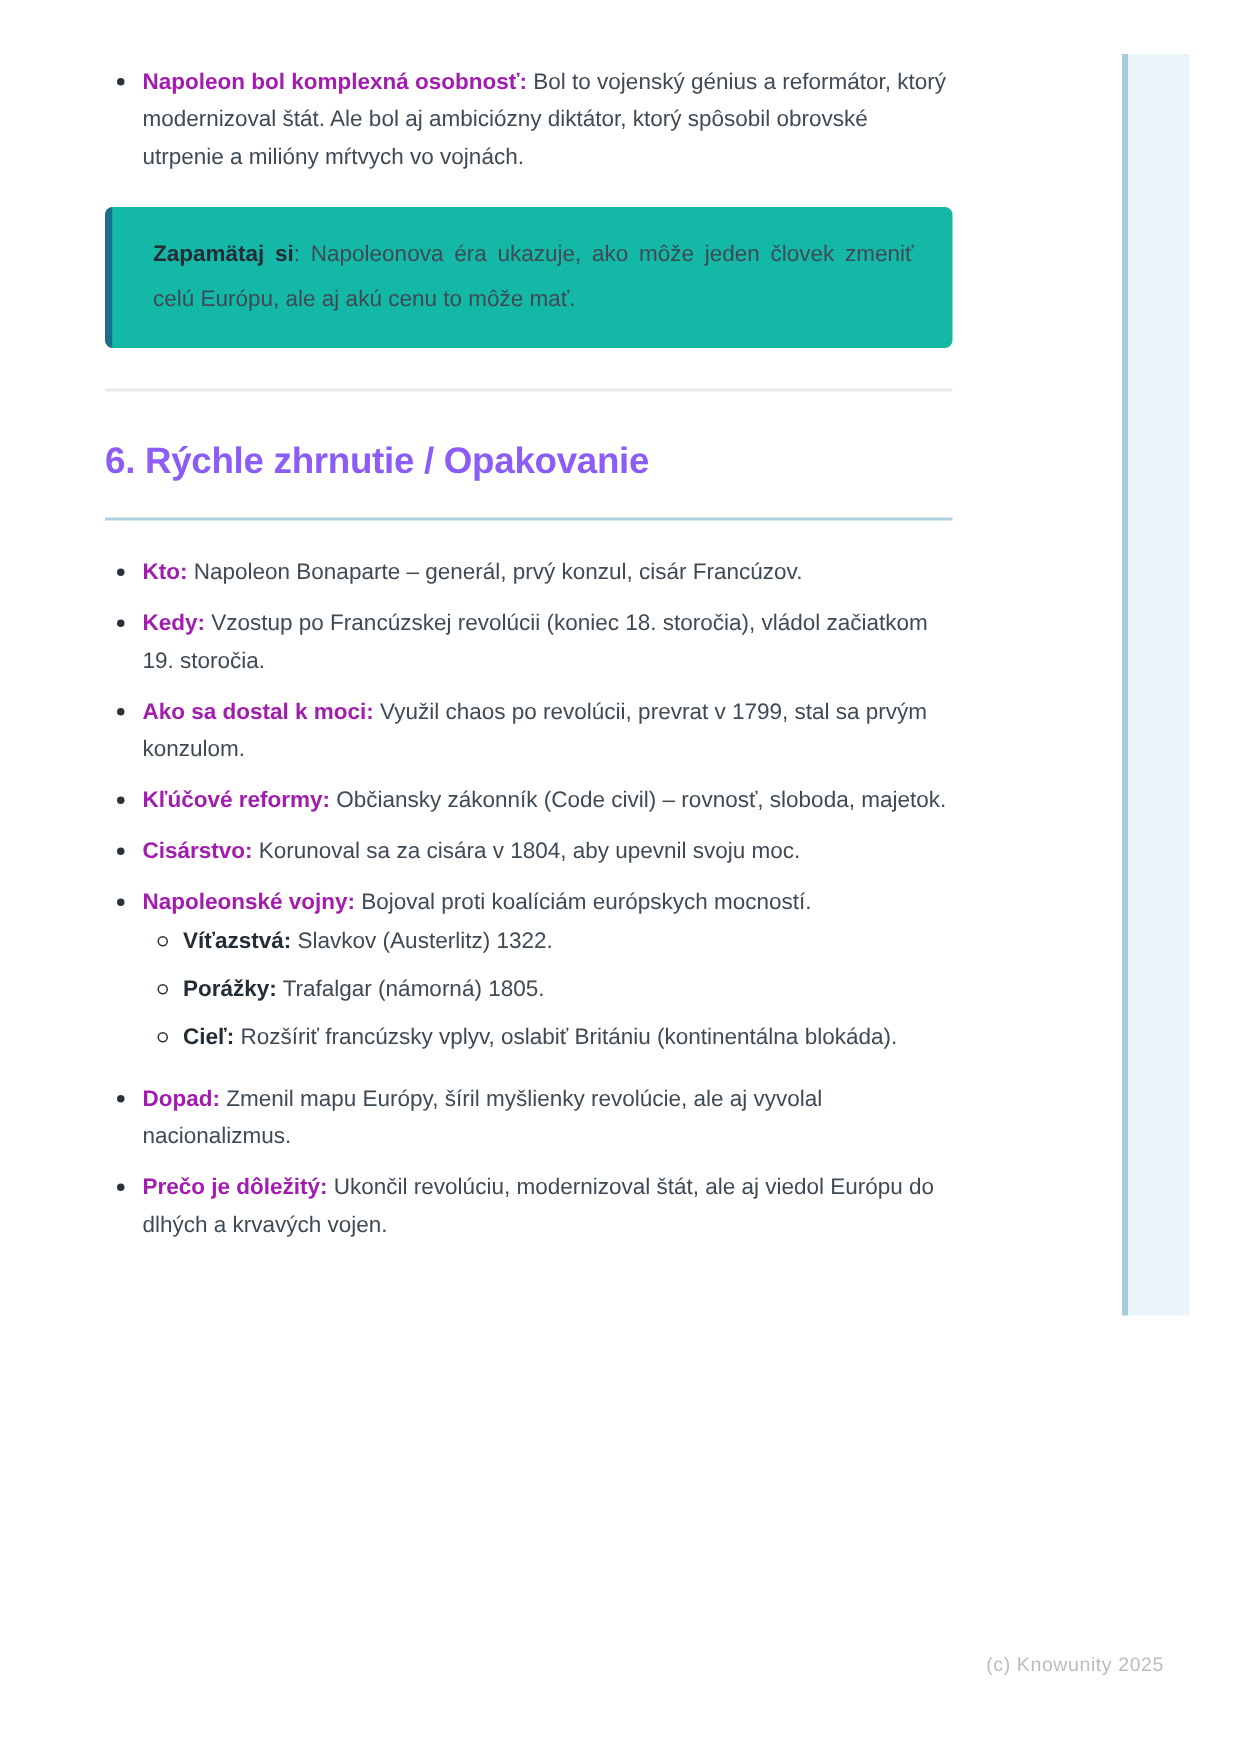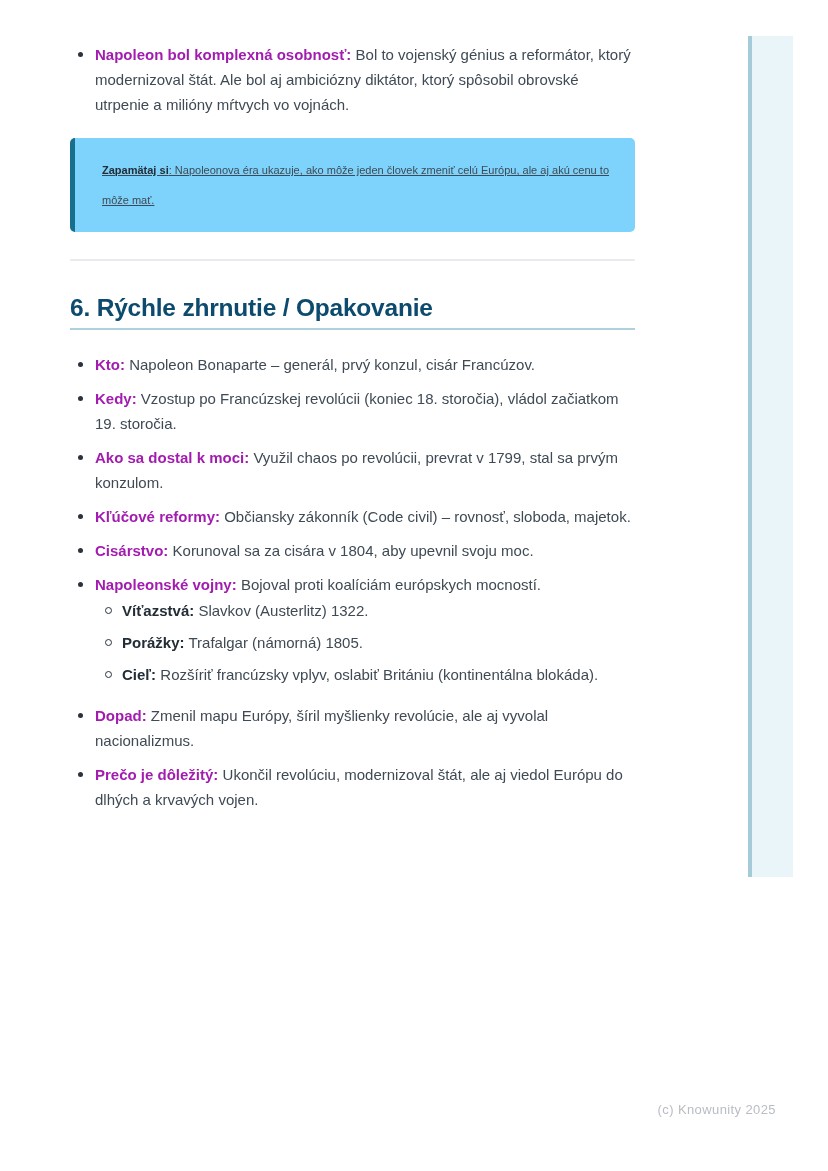--- a/index.html
+++ b/index.html
@@ -29,46 +29,45 @@
     position:absolute;
     left:8px; top:10px;
     width:5px; height:5px;
     border-radius:50%;
     background:#2a333c;
   }
   .b-item strong { color:#a21caf; font-weight:700; }
   
   .callout {
     margin-top:21px;
-    background:#7dd3fc;
+    background:#14b8a6;
     border-left:5px solid #176f8d;
     border-radius:5px;
     padding:17px 26px 17px 27px;
-    font-size:11px;
+    font-size:15px;
     line-height:30px;
     text-align:justify;
-    text-decoration:underline;
   }
   .callout strong { color:#222d36; font-weight:700; }
   
   .divider {
     margin-top:27px;
     height:2px;
     background:#e8eaed;
     border-radius:1px;
   }
   
   .section-heading {
     margin-top:33px;
-    padding-bottom:6px;
+    padding-bottom:23px;
     border-bottom:2px solid #aed2dd;
     font-size:24.5px;
     font-weight:700;
     letter-spacing:-0.2px;
-    color:#0c4a6e;
+    color:#8b5cf6;
   }
   
   .summary-list { margin-top:22px; }
   .summary-list > .b-item { margin-bottom:9px; }
   .sublist { margin-top:1px; margin-bottom:16px; }
   .sub-item {
     position:relative;
     padding-left:25px;
     margin-left:2px;
     margin-bottom:7px;

